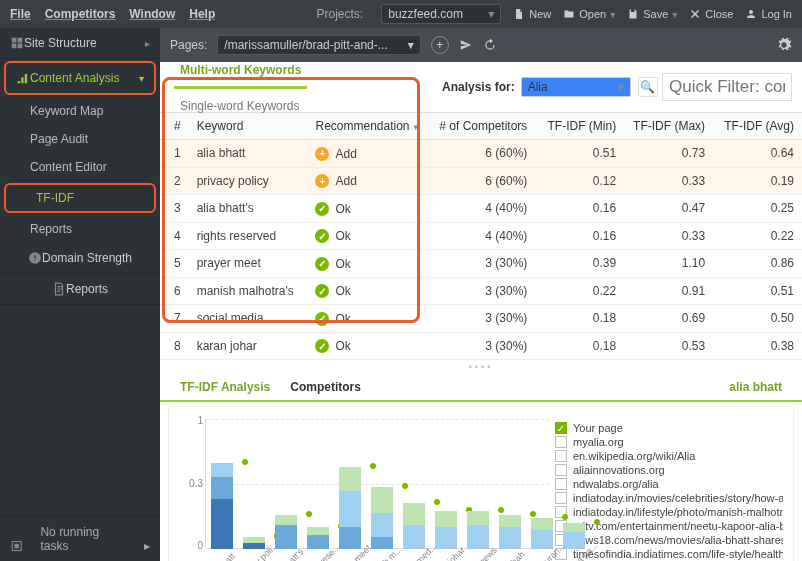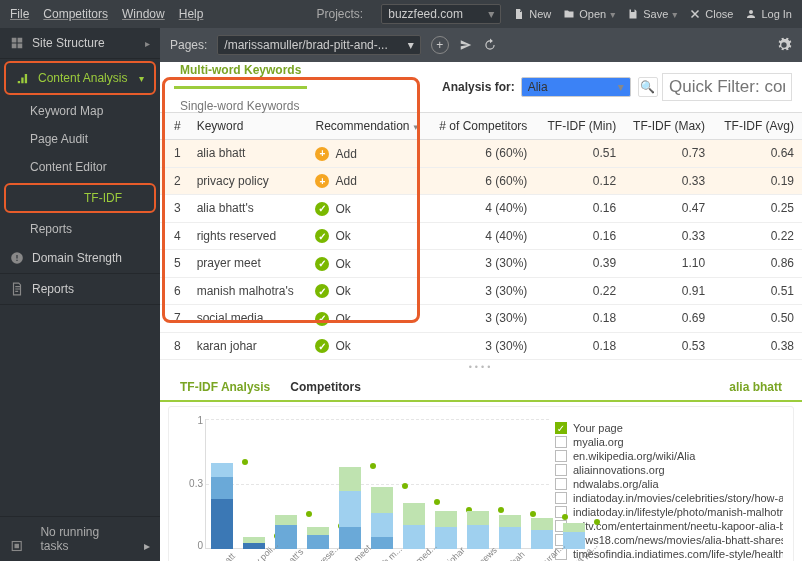--- a/index.html
+++ b/index.html
@@ -1,32 +1,32 @@
 <!DOCTYPE html>
 <html><head>
 <meta charset="utf-8">
 <style>
   * { box-sizing: border-box; margin: 0; padding: 0; }
   body { font-family: Arial, sans-serif; font-size: 12px; background: #fff; color: #333; width: 802px; height: 561px; overflow: hidden; }
   .topbar { height: 28px; background: #3a3f44; color: #ccc; display: flex; align-items: center; padding: 0 10px; font-size: 12px; }
-  .menu-item { margin-right: 14px; cursor: pointer; }
+  .menu-item { margin-right: 14px; cursor: pointer; font-weight: bold; }
   .topbar-right { margin-left: auto; display: flex; align-items: center; gap: 12px; }
   .proj-label { color: #aaa; margin-right:6px;}
   .proj-select { background:#2d3237; border:1px solid #555; color:#ccc; padding:2px 22px 2px 6px; border-radius:2px; position:relative; display:inline-block; min-width:120px;}
   .proj-select::after { content:"▾"; position:absolute; right:6px; color:#888;}
   .tb-btn { color:#ccc; display:inline-flex; align-items:center; gap:4px; cursor:pointer; font-size:11px;}
   .tb-btn svg { width:12px; height:12px; fill:#ccc;}
   .tb-caret::after { content:" ▾"; color:#888; font-size:10px;}
   .shell { display:flex; height: calc(561px - 28px); }
   .sidebar { width:160px; background:#2d3237; color:#ccc; display:flex; flex-direction:column; font-size:12px;}
-  .side-row { display:flex; align-items:center; padding:8px 10px; gap:8px; cursor:pointer; border-bottom:1px solid #24282c;}
+  .side-row { display:flex; align-items:center; padding:8px 10px; cursor:pointer; border-bottom:1px solid #24282c;justify-content:center;}
   .side-row.active { color:#9ccc3c; }
   .side-row .chev { margin-left:auto; font-size:10px; color:#888;}
   .side-sub { padding:7px 10px 7px 30px; color:#bbb; cursor:pointer; font-size:12px;}
-  .side-sub.active { color:#9ccc3c;margin-left:48px; }
+  .side-sub.active { color:#9ccc3c; }
   .side-icon { width:14px; height:14px; fill:#888;}
   .side-row.active .side-icon{fill:#9ccc3c;}
   .side-hl-red { border:2px solid #e85c2a; border-radius:6px; margin:2px 4px;}
   .side-footer { margin-top:auto; padding:8px 10px; border-top:1px solid #24282c; display:flex; align-items:flex-end; gap:17px; color:#aaa;}
   .main { flex:1; display:flex; flex-direction:column; background:#fff; overflow:hidden;}
   .pagesbar { height:34px; background:#474c52; display:flex; align-items:center; padding:0 10px; gap:10px; color:#ccc;}
   .pagesbar .pg-select{ background:#2d3237; border:1px solid #555; color:#ccc; padding:2px 32px 2px 6px; border-radius:2px; position:relative; display:inline-block; min-width:160px;}
   .pagesbar .pg-select::after{content:"▾"; position:absolute; right:6px;}
   .circ-btn{ width:18px;height:18px;border:1px solid #888;border-radius:50%;display:inline-flex;align-items:center;justify-content:center;color:#ccc;cursor:pointer;}
   .gear{ margin-left:auto; cursor:pointer;}

